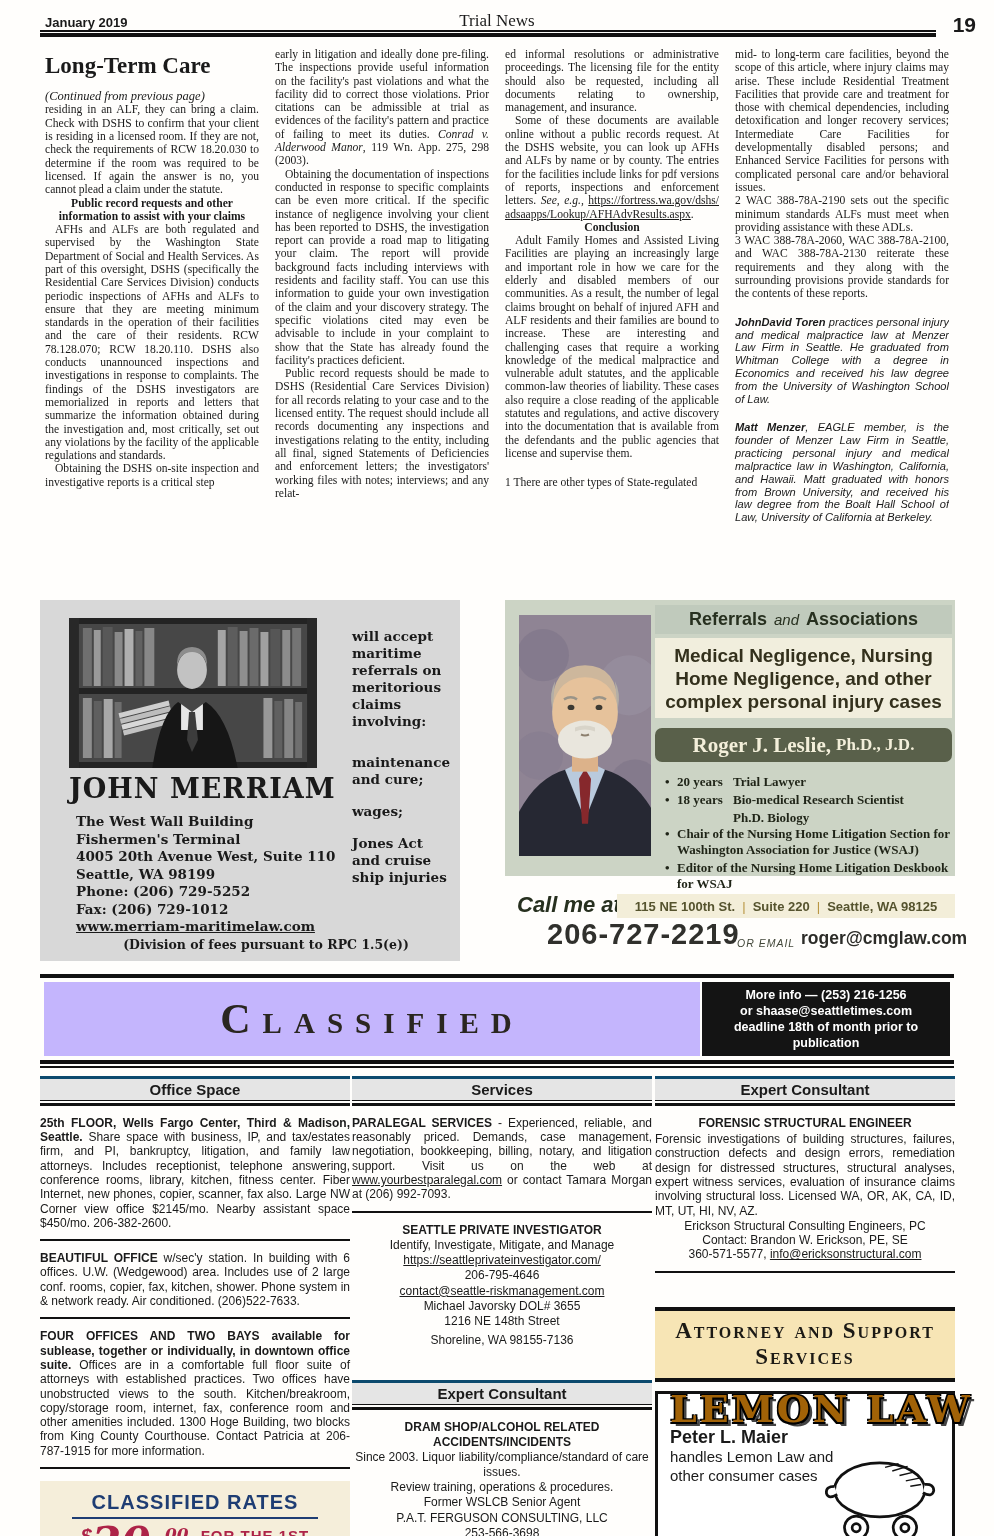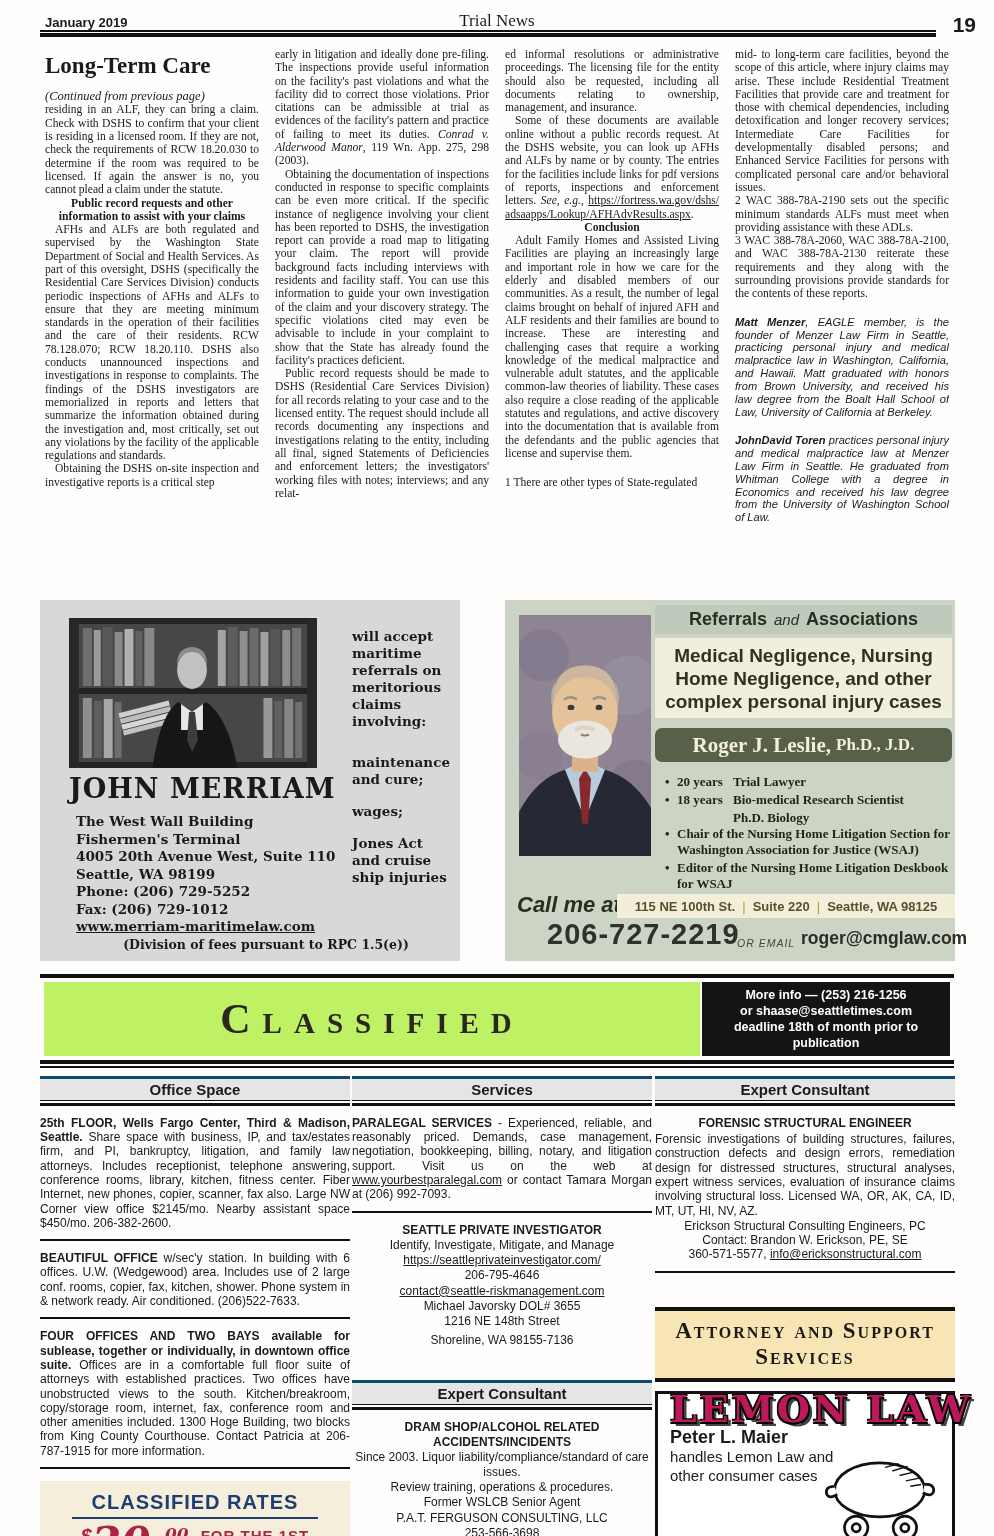--- a/index.html
+++ b/index.html
@@ -32,21 +32,21 @@
            font-family:"DejaVu Serif",serif;}
   .m-photo{position:absolute;left:29px;top:18px;width:248px;height:150px;}
   .m-right{position:absolute;left:312px;top:28px;width:102px;font-weight:700;font-size:13.5px;line-height:17px;}
   .m-right .it{margin-top:15px;}
   .m-name{position:absolute;left:29px;top:173px;font-weight:700;font-size:27px;letter-spacing:1px;}
   .m-addr{position:absolute;left:36px;top:213px;font-weight:700;font-size:13.5px;line-height:17.5px;}
   .m-web{text-decoration:underline;}
   .m-foot{position:absolute;left:0;right:0;bottom:9px;text-align:center;font-weight:700;font-size:12.5px;padding-left:32px;}
 
   
-  .leslie{position:absolute;left:505px;top:600px;width:450px;height:361px;background:#ccd4c5;
+  .leslie{position:absolute;left:505px;top:600px;width:450px;height:276px;background:#ccd4c5;
           font-family:"Liberation Sans",sans-serif;color:#2b3022;}
   .l-photo{position:absolute;left:14px;top:15px;width:132px;height:241px;}
   .l-band{position:absolute;left:150px;top:5px;width:297px;height:29px;background:#c0cabc;
           display:flex;align-items:center;justify-content:center;font-weight:700;font-size:18px;color:#27301f;}
   .l-band .and{font-weight:400;font-style:italic;font-size:15px;margin:0 7px;}
   .l-head{position:absolute;left:150px;top:38px;width:297px;height:80px;background:#f1eedd;color:#33301c;
           display:flex;align-items:center;justify-content:center;text-align:center;
           font-weight:700;font-size:19px;line-height:23px;padding:0 6px;box-sizing:border-box;}
   .l-name{position:absolute;left:150px;top:128px;width:297px;height:34px;background:#59604a;border-radius:7px;
           color:#f3efda;display:flex;align-items:center;justify-content:center;
@@ -61,21 +61,21 @@
   .l-strip{position:absolute;left:112px;top:294px;width:338px;height:24px;background:#f3eed9;color:#55532e;
            display:flex;align-items:center;justify-content:center;font-weight:700;font-size:13px;}
   .l-strip .pipe{color:#b89440;margin:0 7px;font-weight:400;}
   .l-phone{position:absolute;left:42px;top:318px;font-weight:700;font-size:29px;color:#30302c;letter-spacing:1px;}
   .l-oremail{position:absolute;left:232px;top:337px;font-style:italic;font-size:10.5px;letter-spacing:1px;color:#43483a;}
   .l-email{position:absolute;left:296px;top:328px;font-weight:700;font-size:17.5px;color:#2c2c28;}
 
   
   .banner{position:absolute;left:40px;top:972px;width:914px;height:96px;}
   .b-top{position:absolute;left:0;right:0;top:2px;height:3.5px;background:#111;}
-  .b-cream{position:absolute;left:4px;top:10px;width:656px;height:74px;background:#bef264;
+  .b-cream{position:absolute;left:4px;top:10px;width:656px;height:74px;background:#c4b5fd;
            display:flex;align-items:center;justify-content:center;}
   .b-title{font-family:"Liberation Serif",serif;font-variant:small-caps;font-weight:700;
            font-size:42px;letter-spacing:12px;color:#2a2620;}
   .b-black{position:absolute;left:662px;top:10px;width:248px;height:74px;background:#141414;color:#fff;
            display:flex;flex-direction:column;align-items:center;justify-content:center;
            font:700 12.5px/16px "Liberation Sans",sans-serif;text-align:center;}
   .b-bot1{position:absolute;left:0;right:0;top:88px;height:3.5px;background:#111;}
   .b-bot2{position:absolute;left:0;right:0;top:94px;height:1.5px;background:#111;}
 
   
@@ -103,21 +103,21 @@
   .r-sup{font-family:"DejaVu Serif",serif;font-style:italic;font-weight:700;font-size:17px;margin-top:4px;}
   .r-stack1{margin-left:12px;font-weight:700;text-align:center;}
   .r-s1a{font-size:15px;letter-spacing:1px;margin-top:6px;}
 
   
   .attorney{margin-top:34px;background:#f7e5b5;border-top:4px solid #111;border-bottom:4px solid #111;
             padding:7px 4px 8px;text-align:center;font-family:"Liberation Serif",serif;
             font-variant:small-caps;font-weight:700;font-size:23px;line-height:26px;letter-spacing:2px;color:#1c1a15;}
   .lemon{margin-top:9px;border:3.5px solid #111;background:#fff;height:172px;position:relative;
          padding:8px 12px;box-sizing:border-box;}
-  .lm-title{font-family:"DejaVu Serif",serif;font-weight:800;font-size:38px;letter-spacing:3px;color:#be185d;
+  .lm-title{font-family:"DejaVu Serif",serif;font-weight:800;font-size:38px;letter-spacing:3px;color:#a16207;
             text-shadow:-1.5px -1.5px 0 #000,1.5px -1.5px 0 #000,-1.5px 1.5px 0 #000,1.5px 1.5px 0 #000,4px 4px 0 #444;
             white-space:nowrap;}
   .lm-name{font-weight:700;font-size:18px;margin-top:14px;font-family:"Liberation Sans",sans-serif;}
   .lm-desc{font-size:15px;line-height:19px;margin-top:3px;font-family:"Liberation Sans",sans-serif;}
   .lm-svg{position:absolute;right:10px;top:58px;}
   .lm-bottom{position:absolute;left:12px;right:12px;bottom:10px;display:flex;justify-content:space-between;
              font-family:"Liberation Sans",sans-serif;font-weight:700;font-size:16.5px;}
 </style>
 </head>
 <body>
@@ -148,22 +148,22 @@
       <p class="ni">ed informal resolutions or administrative proceedings. The licensing file for the entity should also be requested, including all documents relating to ownership, management, and insurance.</p>
       <p><span>Some of these documents are available online without a public records request. At the DSHS website, you can look up AFHs and ALFs by name or by county. The entries for the facilities include links for pdf versions of reports, inspections and enforcement letters. </span><span class="em">See, e.g., </span><span class="lnk" style="word-break:break-all;">https://fortress.wa.gov/dshs/adsaapps/Lookup/AFHAdvResults.aspx</span><span>.</span></p>
       <p class="a-h">Conclusion</p>
       <p>Adult Family Homes and Assisted Living Facilities are playing an increasingly large and important role in how we care for the elderly and disabled members of our communities. As a result, the number of legal claims brought on behalf of injured AFH and ALF residents and their families are bound to increase. These are interesting and challenging cases that require a working knowledge of the medical malpractice and vulnerable adult statutes, and the applicable common-law theories of liability. These cases also require a close reading of the applicable statutes and regulations, and active discovery into the documentation that is available from the defendants and the public agencies that license and supervise them.</p>
       <p class="foot">1 There are other types of State-regulated</p>
     </div>
     <div class="acol">
       <p class="ni">mid- to long-term care facilities, beyond the scope of this article, where injury claims may arise. These include Residential Treatment Facilities that provide care and treatment for those with chemical dependencies, including detoxification and longer recovery services; Intermediate Care Facilities for developmentally disabled persons; and Enhanced Service Facilities for persons with complicated personal care and/or behavioral issues.</p>
       <p class="ni">2 WAC 388-78A-2190 sets out the specific minimum standards ALFs must meet when providing assistance with these ADLs.</p>
       <p class="ni">3 WAC 388-78A-2060, WAC 388-78A-2100, and WAC 388-78A-2130 reiterate these requirements and they along with the surrounding provisions provide standards for the contents of these reports.</p>
+      <p class="bio"><b>JohnDavid Toren</b><span> practices personal injury and medical malpractice law at Menzer Law Firm in Seattle. He graduated from Whitman College with a degree in Economics and received his law degree from the University of Washington School of Law.</span></p>
       <p class="bio"><b>Matt Menzer</b><span>, EAGLE member, is the founder of Menzer Law Firm in Seattle, practicing personal injury and medical malpractice law in Washington, California, and Hawaii. Matt graduated with honors from Brown University, and received his law degree from the Boalt Hall School of Law, University of California at Berkeley.</span></p>
-      <p class="bio"><b>JohnDavid Toren</b><span> practices personal injury and medical malpractice law at Menzer Law Firm in Seattle. He graduated from Whitman College with a degree in Economics and received his law degree from the University of Washington School of Law.</span></p>
     </div>
   </div>
 
   <div class="merriam">
     <svg class="m-photo" viewBox="0 0 250 150" preserveAspectRatio="none">
       <rect width="250" height="150" fill="#474747"></rect>
       <rect x="0" y="0" width="10" height="150" fill="#282828"></rect>
         <rect x="240" y="0" width="10" height="150" fill="#282828"></rect>
       <rect x="10" y="0" width="230" height="6" fill="#232323"></rect>
         <rect x="10" y="70" width="230" height="6" fill="#232323"></rect>

